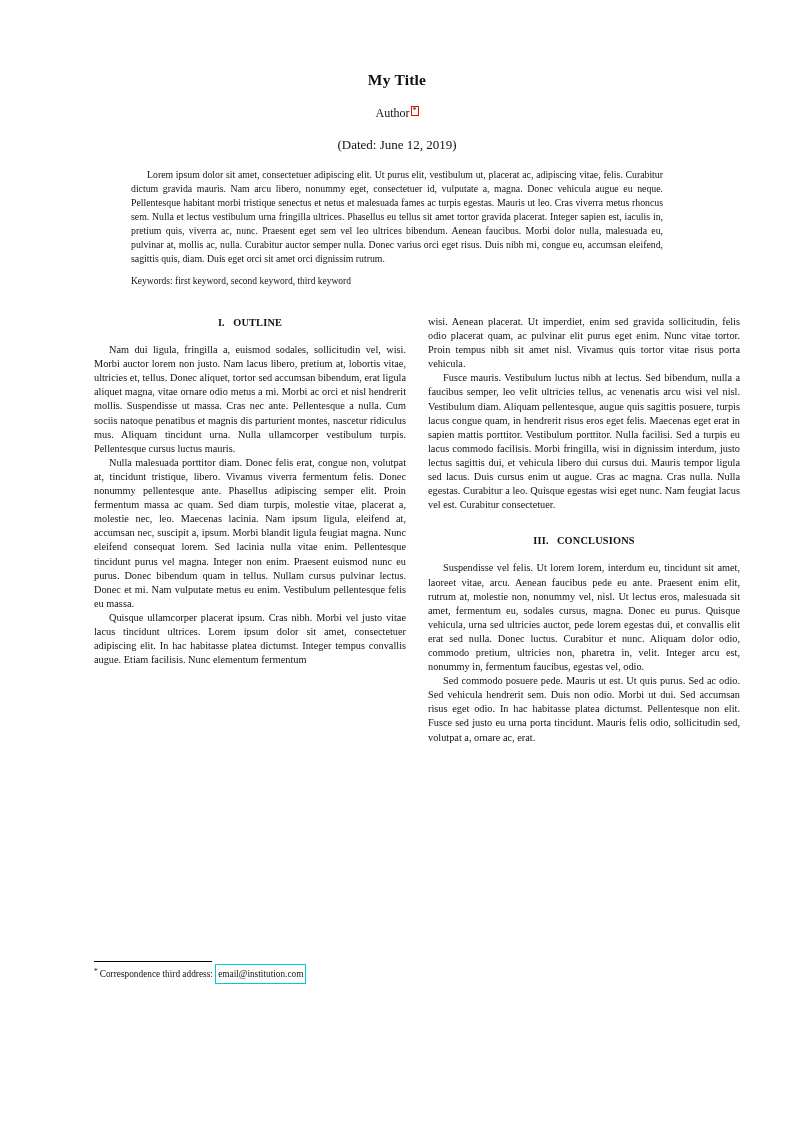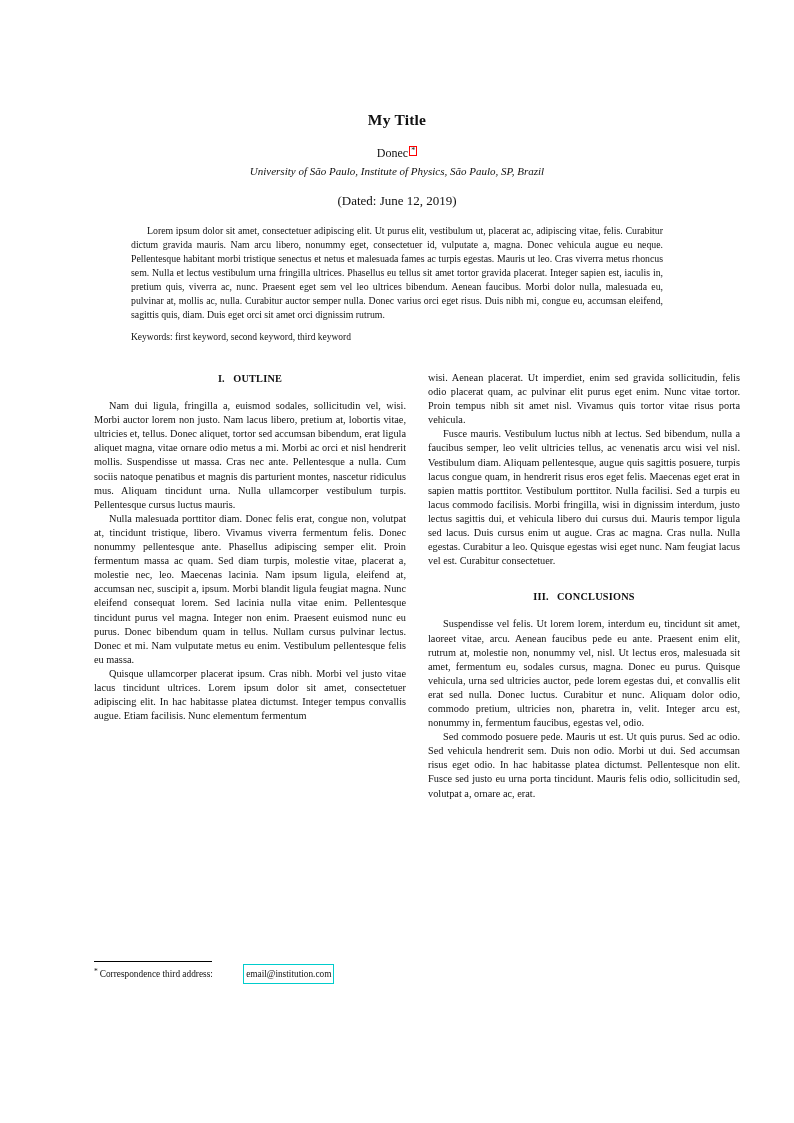--- a/index.html
+++ b/index.html
@@ -4,21 +4,21 @@
 <style>
   * { margin: 0; padding: 0; box-sizing: border-box; }
   html, body { background: #ffffff; }
   body {
     width: 794px; height: 1123px;
     position: relative; overflow: hidden;
     font-family: "Liberation Serif", serif;
     color: #111111;
     -webkit-font-smoothing: antialiased;
   }
-  .titleblock { text-align: center; padding-top: 111px; font-family: Liberation Serif, serif; }
+  .titleblock { text-align: center; padding-top: 71px; font-family: Liberation Serif, serif; }
   .paper-title { font-size: 15.5px; font-weight: bold; letter-spacing: .2px; }
   .author-line { font-size: 12px; margin-top: 17px; }
   .author-marker {
     display: inline-block; position: relative; top: -4px;
     font-size: 8px; line-height: 1;
     border: 1px solid var(--author_marker_border, #ff0000);
     padding: 0 1px; margin-left: 1px;
     text-decoration: none; color: inherit; cursor: pointer;
   }
   .affiliation { font-size: 11px; font-style: italic; margin-top: 4px; }
@@ -40,32 +40,31 @@
   }
   .col .sec-heading:first-child { margin-top: 1px; }
   .col p { text-indent: 15px; }
   .col p.cont { text-indent: 0; }
 
   .footnote { position: absolute; left: 94px; top: 961px; width: 308px; font-size: 9.3px; line-height: 13px; }
   .footnote-rule { width: 118px; border: 0; border-top: 1px solid #000; margin-bottom: 6px; }
   .footnote-marker { display: inline-block; position: relative; top: -3px; font-size: 7.5px; margin-right: 2px; }
   .email-link {
     border: 1px solid var(--email_border, #00cccc);
-    padding: 4px 2px; color: inherit; text-decoration: none; cursor: pointer; margin-left: 28px;
+    padding: 4px 2px; color: inherit; text-decoration: none; cursor: pointer;
   }
 </style>
 </head>
 <body>
 
 <div>
 
   <div class="titleblock">
     <div class="paper-title">My Title</div>
-    <div class="author-line"><span>Donec</span><a class="author-marker">*</a></div>
-    <div class="affiliation">University of São Paulo, Institute of Physics, São Paulo, SP, Brazil</div>
+    <div class="author-line"><span>Author</span><a class="author-marker">*</a></div>
     <div class="dated">(Dated: June 12, 2019)</div>
   </div>
 
   <div class="abstract">Lorem ipsum dolor sit amet, consectetuer adipiscing elit. Ut purus elit, vestibulum ut, placerat ac, adipiscing vitae, felis. Curabitur dictum gravida mauris. Nam arcu libero, nonummy eget, consectetuer id, vulputate a, magna. Donec vehicula augue eu neque. Pellentesque habitant morbi tristique senectus et netus et malesuada fames ac turpis egestas. Mauris ut leo. Cras viverra metus rhoncus sem. Nulla et lectus vestibulum urna fringilla ultrices. Phasellus eu tellus sit amet tortor gravida placerat. Integer sapien est, iaculis in, pretium quis, viverra ac, nunc. Praesent eget sem vel leo ultrices bibendum. Aenean faucibus. Morbi dolor nulla, malesuada eu, pulvinar at, mollis ac, nulla. Curabitur auctor semper nulla. Donec varius orci eget risus. Duis nibh mi, congue eu, accumsan eleifend, sagittis quis, diam. Duis eget orci sit amet orci dignissim rutrum.</div>
   <div class="keywords">Keywords: first keyword, second keyword, third keyword</div>
 
   <div class="columns">
 
     <div class="col">
       <div class="sec-heading">I.   OUTLINE</div>

